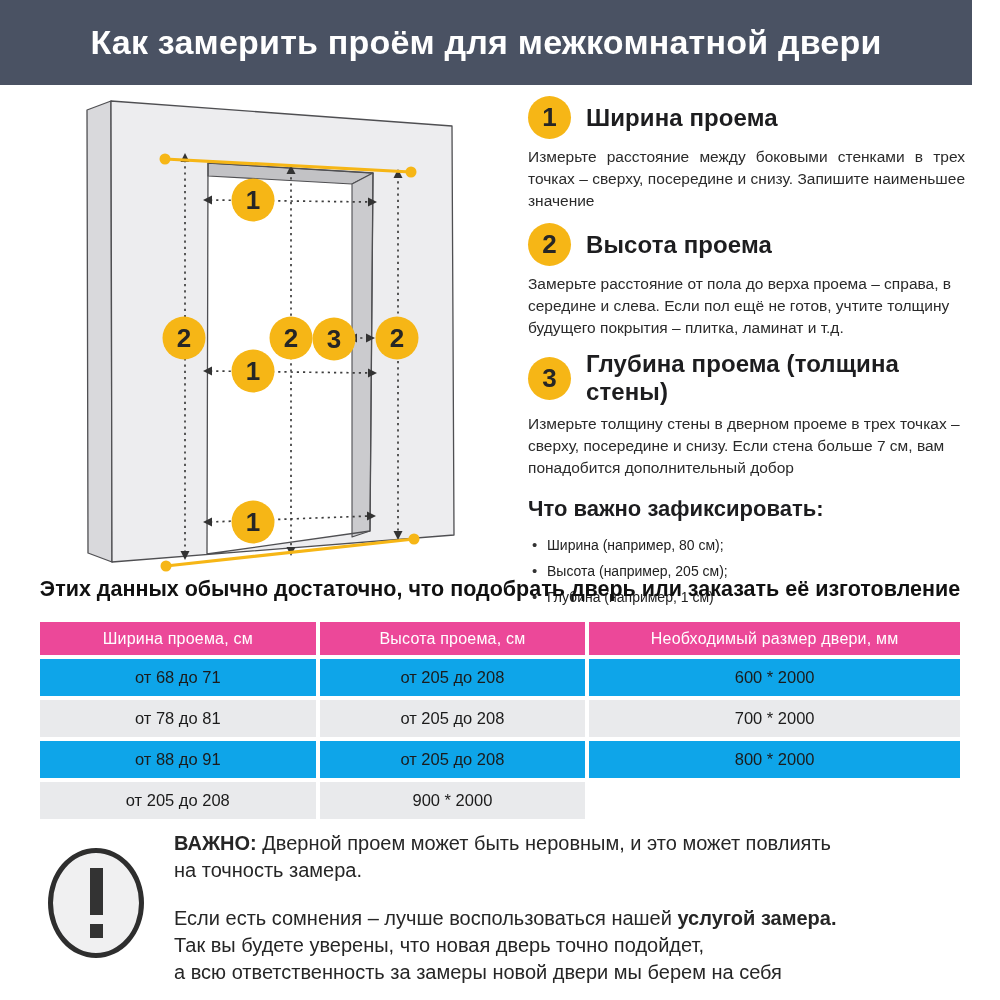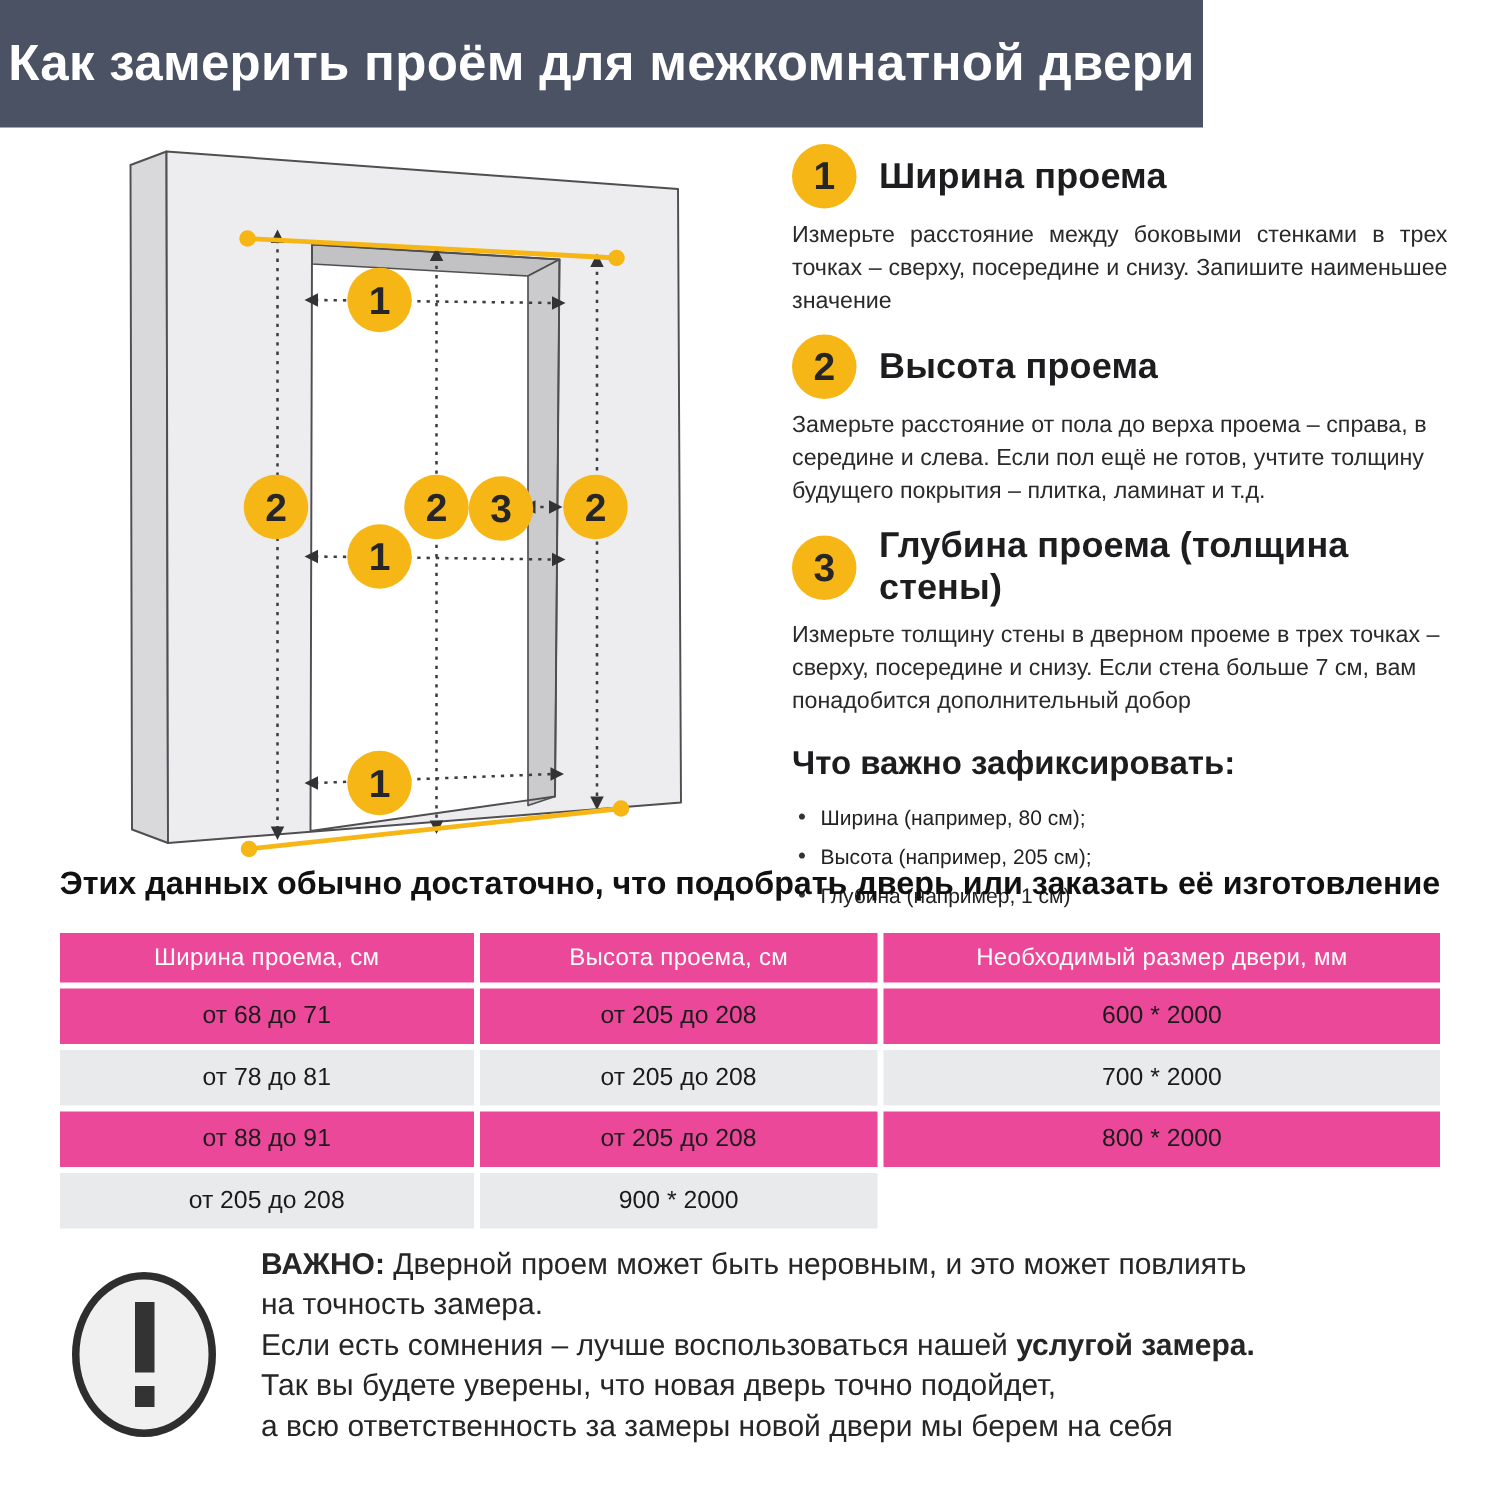--- a/index.html
+++ b/index.html
@@ -4,21 +4,21 @@
 <style>
   * { margin:0; padding:0; box-sizing:border-box; }
   html,body { background:#ffffff; }
   .page {
     position:relative; width:1000px; height:1000px;
     background:#ffffff; overflow:hidden;
     font-family:"Liberation Sans", sans-serif; color:#222;
   }
   
   .hdr {
-    position:absolute; top:0; left:0; width:802px; height:85px;
+    position:absolute; top:0; left:0; width:972px; height:85px;
     background:#4a5263; display:flex; align-items:center; justify-content:center;
   }
   .hdr h1 { color:#fff; font-size:34px; font-weight:700; letter-spacing:.2px; }
 
   
   .diagram { position:absolute; left:50px; top:88px; }
 
   
   .steps { position:absolute; left:528px; top:96px; width:437px; }
   .step { margin-bottom:11px; }
@@ -49,35 +49,35 @@
     background:#ffffff;
   }
   .th {
     background:#ec4899; color:#fff; height:33px; font-size:16px;
     display:flex; align-items:center; justify-content:center; letter-spacing:.2px;
   }
   .td {
     height:37px; display:flex; align-items:center; justify-content:center;
     font-size:16.5px; color:#1b1b1b;
   }
-  .row-a { background:#ec4899; }
+  .row-a { background:#0ea5e9; }
   .row-b { background:#e9eaec; }
 
   
   .note { position:absolute; top:828px; left:48px; width:912px; display:flex; }
   .warn-icon {
     margin-top:20px; width:96px; height:110px; flex:0 0 96px;
     border:5px solid #2e2e2e; border-radius:50%; background:#f0f0f1;
     display:flex; flex-direction:column; align-items:center; justify-content:center;
   }
   .warn-bar { width:13px; height:47px; background:#333; }
   .warn-dot { width:13px; height:14px; background:#333; margin-top:9px; }
   .note-text { margin-left:30px; font-size:20px; line-height:27px; color:#262626; padding-top:2px; }
   .note-text b { font-weight:700; }
-  .para2 { }
+  .para2 { margin-top:21px; }
 </style>
 </head>
 <body>
 
 <div class="page">
 
   <div class="hdr">
     <h1>Как замерить проём для межкомнатной двери</h1>
   </div>
 

